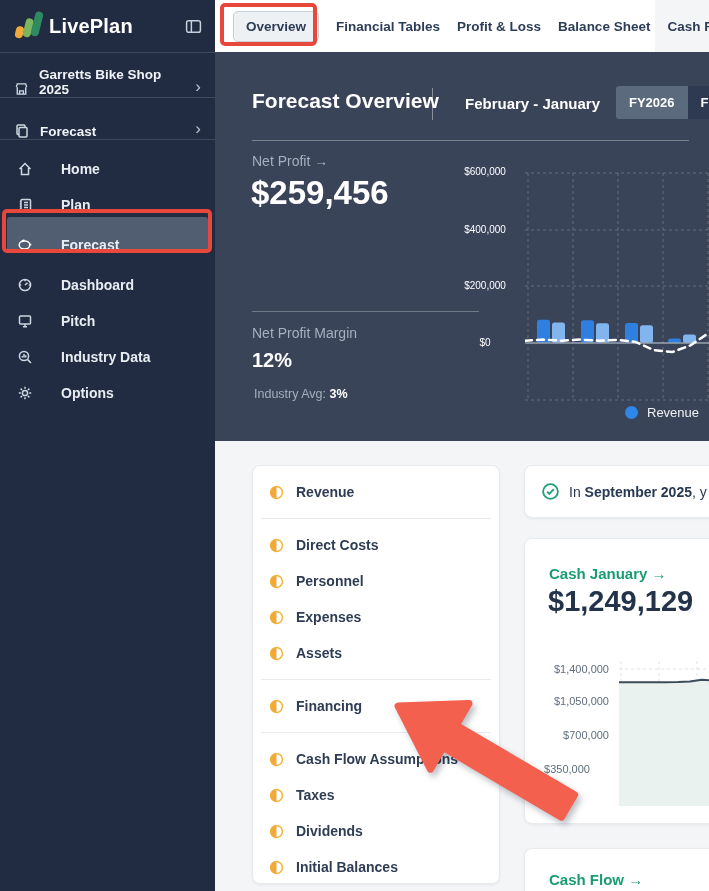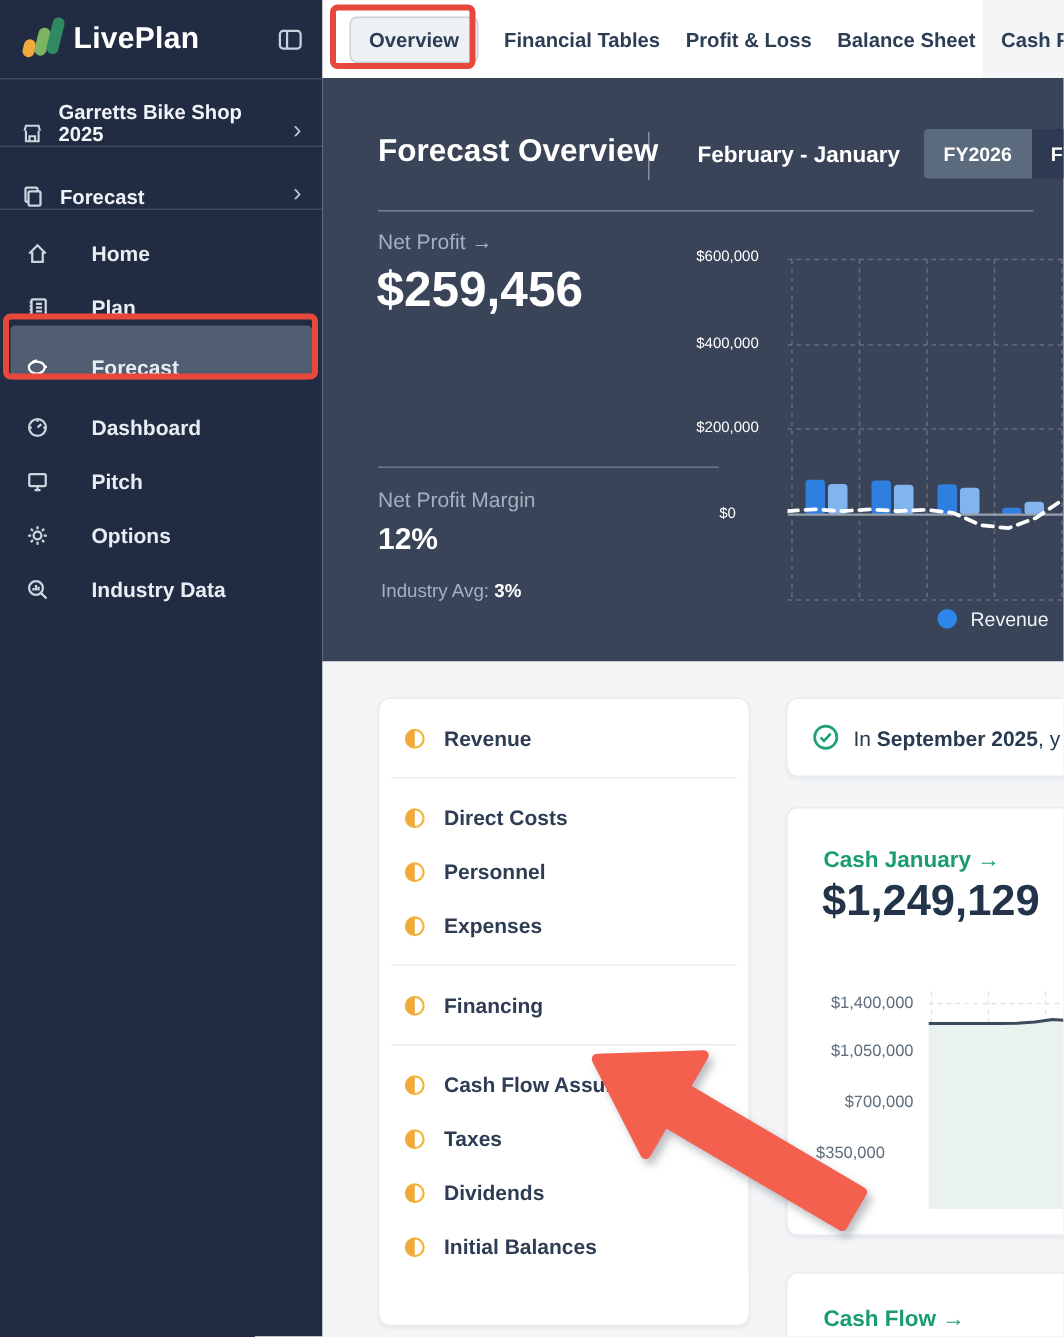--- a/index.html
+++ b/index.html
@@ -142,31 +142,31 @@
     </div>
     <div class="menu-item">
       <svg width="16" height="16" viewBox="0 0 16 16" fill="none" stroke="#cdd6e0" stroke-width="1.5">
           <rect x="2.5" y="3" width="11" height="8" rx="1"></rect>
           <path d="M6 13.7h4M8 11v2.7"></path>
         </svg>
       <span>Pitch</span>
     </div>
     <div class="menu-item">
       <svg width="16" height="16" viewBox="0 0 16 16" fill="none" stroke="#cdd6e0" stroke-width="1.5">
+          <circle cx="7" cy="7" r="4.6"></circle>
+          <path d="M10.4 10.4L14 14M5.3 8.6V7M7 8.6V5M8.7 8.6V6.2"></path>
+        </svg>
+      <span>Industry Data</span>
+    </div>
+    <div class="menu-item">
+      <svg width="16" height="16" viewBox="0 0 16 16" fill="none" stroke="#cdd6e0" stroke-width="1.5">
           <circle cx="8" cy="8" r="2.6"></circle>
           <path d="M8 1.8v2M8 12.2v2M1.8 8h2M12.2 8h2M3.6 3.6l1.4 1.4M11 11l1.4 1.4M12.4 3.6L11 5M5 11l-1.4 1.4"></path>
         </svg>
       <span>Options</span>
-    </div>
-    <div class="menu-item">
-      <svg width="16" height="16" viewBox="0 0 16 16" fill="none" stroke="#cdd6e0" stroke-width="1.5">
-          <circle cx="7" cy="7" r="4.6"></circle>
-          <path d="M10.4 10.4L14 14M5.3 8.6V7M7 8.6V5M8.7 8.6V6.2"></path>
-        </svg>
-      <span>Industry Data</span>
     </div>
   </div>
 </div>
 
 <div class="topnav">
   <span class="nav-tab active">Overview</span>
   <span class="nav-tab">Financial Tables</span>
   <span class="nav-tab">Profit &amp; Loss</span>
   <span class="nav-tab">Balance Sheet</span>
   <span class="nav-tab">Cash Flow</span>
@@ -250,20 +250,27 @@
         </svg>
         <span>Personnel</span>
       </div>
       <div class="cat-row">
         <svg width="15" height="15" viewBox="0 0 16 16">
           <circle cx="8" cy="8" r="6.3" fill="#fff" stroke="#f3b53c" stroke-width="1.6"></circle>
           <path d="M8 1.7a6.3 6.3 0 0 0 0 12.6z" fill="#f0a93a"></path>
         </svg>
         <span>Expenses</span>
       </div>
+      <div class="cat-row">
+        <svg width="15" height="15" viewBox="0 0 16 16">
+          <circle cx="8" cy="8" r="6.3" fill="#fff" stroke="#f3b53c" stroke-width="1.6"></circle>
+          <path d="M8 1.7a6.3 6.3 0 0 0 0 12.6z" fill="#f0a93a"></path>
+        </svg>
+        <span>Assets</span>
+      </div>
       <div class="cat-div"></div>
       <div class="cat-row">
         <svg width="15" height="15" viewBox="0 0 16 16">
           <circle cx="8" cy="8" r="6.3" fill="#fff" stroke="#f3b53c" stroke-width="1.6"></circle>
           <path d="M8 1.7a6.3 6.3 0 0 0 0 12.6z" fill="#f0a93a"></path>
         </svg>
         <span>Financing</span>
       </div>
       <div class="cat-div"></div>
       <div class="cat-row">

